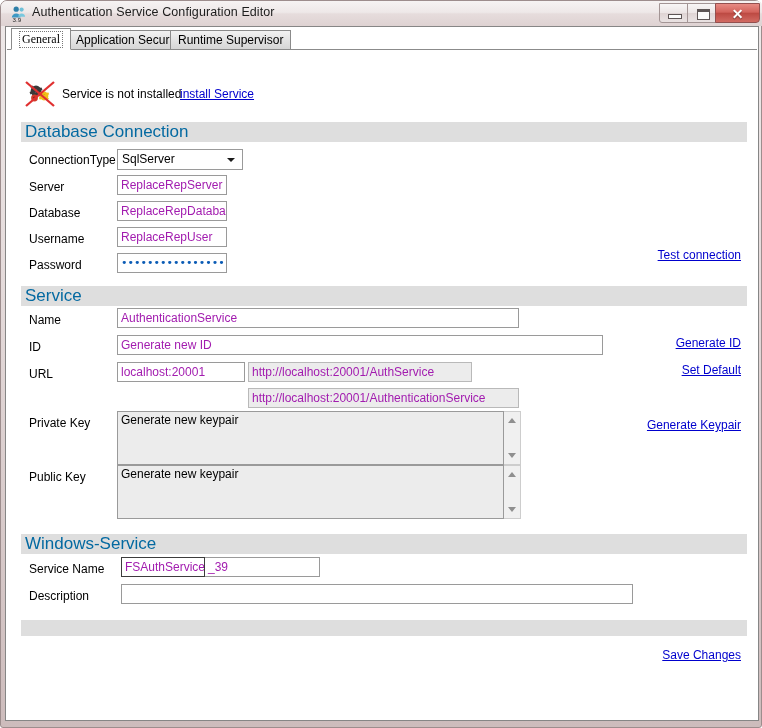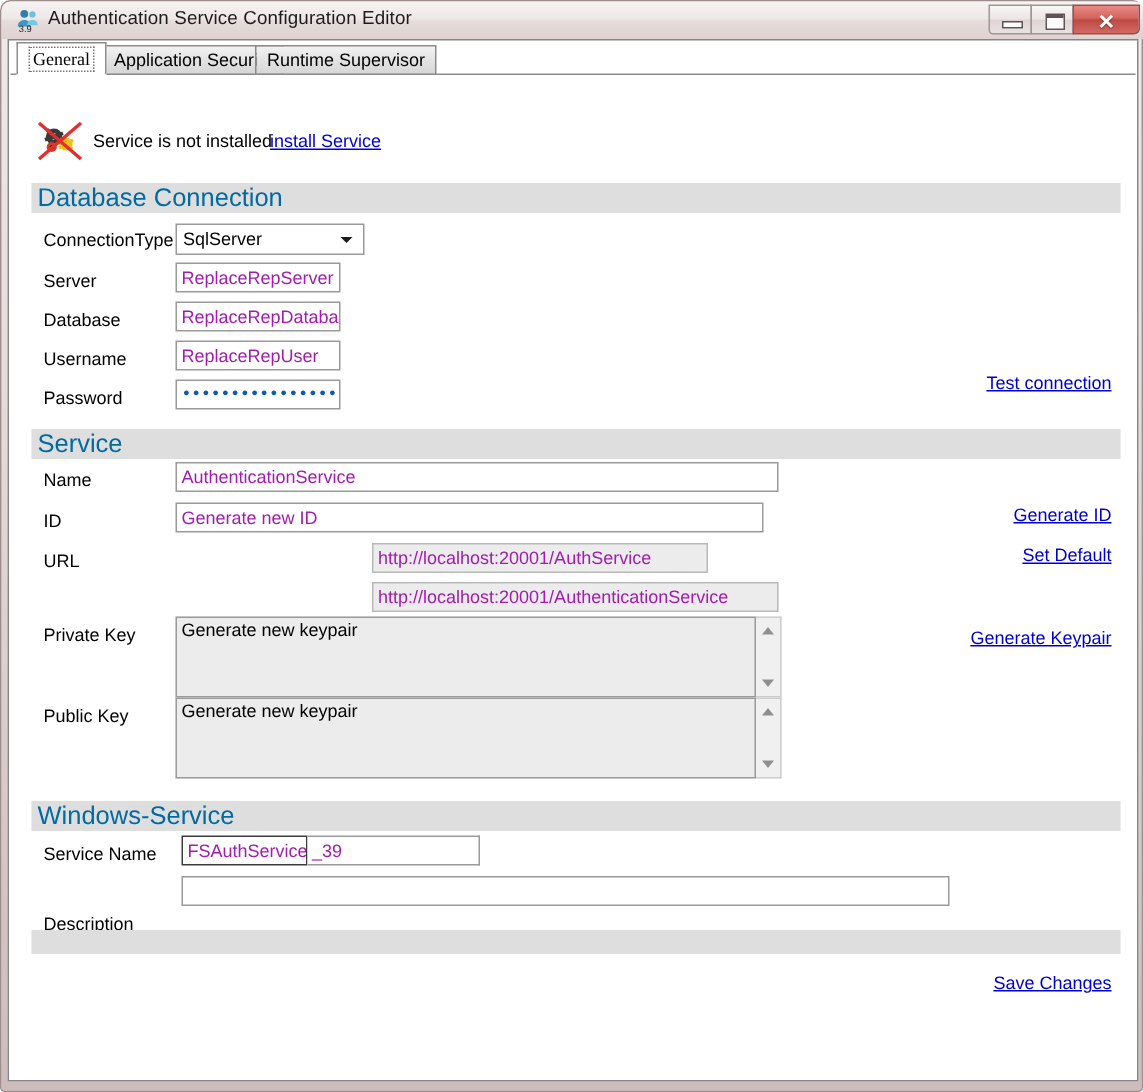--- a/index.html
+++ b/index.html
@@ -395,24 +395,25 @@
       <div class="txt pw" style="left:110px; top:203px; width:110px;">••••••••••••••••••</div>
 
       <a class="link right-link" style="top:198px;">Test connection</a>
 
       <div class="section-head" style="top:236px;">Service</div>
 
       <div class="fld-label" style="top:263px;">Name</div>
       <div class="txt" style="left:110px; top:258px; width:402px;">AuthenticationService</div>
 
       <div class="fld-label" style="top:290px;">ID</div>
-      <div class="txt" style="left:110px; top:285px; width:392px;">Generate new ID</div>
+      <div class="txt" style="left:110px; top:285px; width:486px;">Generate new ID</div>
       <a class="link right-link" style="top:286px;">Generate ID</a>
 
       <div class="fld-label" style="top:317px;">URL</div>
+      <div class="txt" style="left:110px; top:312px; width:128px;">localhost:20001</div>
       <div class="txt readonly" style="left:241px; top:312px; width:224px;">http://localhost:20001/AuthService</div>
       <a class="link right-link" style="top:313px;">Set Default</a>
 
       <div class="txt readonly" style="left:241px; top:338px; width:271px;">http://localhost:20001/AuthenticationService</div>
 
       <div class="fld-label" style="top:366px;">Private Key</div>
       <div class="area" style="left:110px; top:361px; width:387px; height:54px;">Generate new keypair</div>
       <div class="vscroll" style="left:497px; top:361px; height:54px;">
         <span class="up"></span>
         <span class="dn"></span>
@@ -425,21 +426,21 @@
         <span class="up"></span>
         <span class="dn"></span>
       </div>
 
       <div class="section-head" style="top:484px;">Windows-Service</div>
 
       <div class="fld-label" style="top:512px;">Service Name</div>
       <div class="txt focused" style="left:114px; top:507px; width:84px;">FSAuthService</div>
       <div class="txt" style="left:198px; top:507px; width:115px; border-left:none;">_39</div>
 
-      <div class="fld-label" style="top:539px;margin-top:20px;">Description</div>
+      <div class="fld-label" style="top:539px;">Description</div>
       <div class="txt" style="left:114px; top:534px; width:512px;"></div>
 
       <div class="bottom-bar" style="top:570px;"></div>
       <a class="link right-link" style="top:598px;">Save Changes</a>
 
     </div>
   </div>
 </div>
 
 </body></html>

